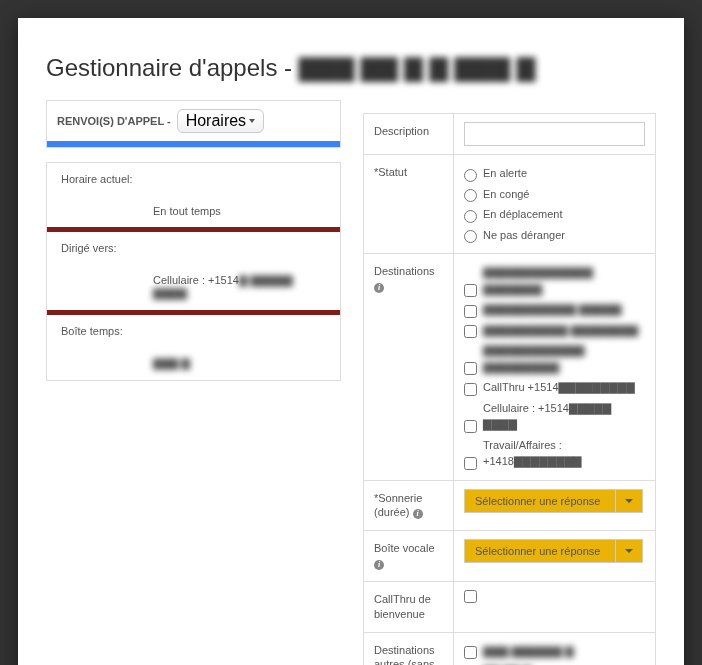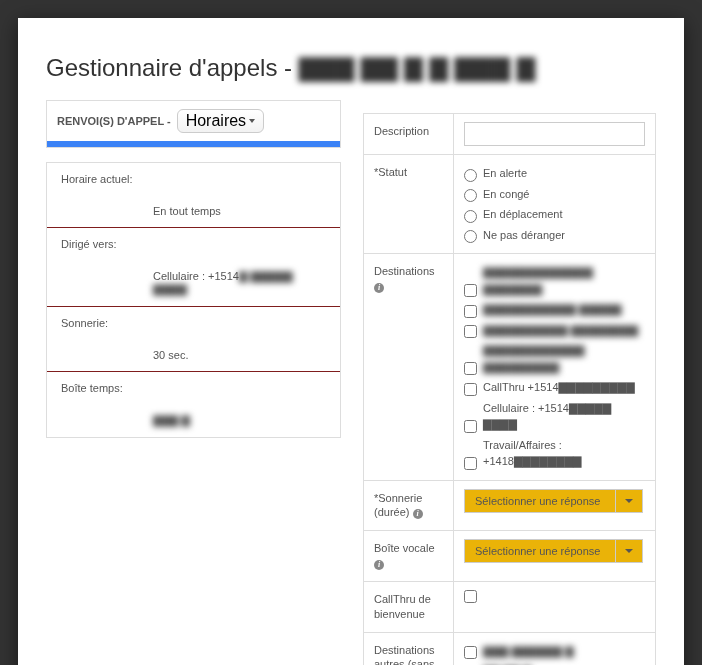--- a/index.html
+++ b/index.html
@@ -58,21 +58,21 @@
 }
 .btn-sm .caret {
   width: 0; height: 0;
   border-left: 3px solid transparent;
   border-right: 3px solid transparent;
   border-top: 4px solid #555;
 }
 .kv-row {
   display: flex;
   padding: 10px 14px;
-  border-top: 1px solid #7f1d1d;
+  border-top: 5px solid #7f1d1d;
   font-size: 11px;
 }
 .kv-row:first-child { border-top: none; }
 .kv-label { width: 92px; color: #555; }
 .kv-val { flex: 1; color: #555; margin-top: 32px; }
 
 .form-row {
   display: flex;
   border: 1px solid #ddd;
   border-top: none;
@@ -173,24 +173,20 @@
           <div class="kv-label">Horaire actuel:</div>
           <div class="kv-val">En tout temps</div>
         </div>
         <div class="kv-row">
           <div class="kv-label">Dirigé vers:</div>
           <div class="kv-val">
             <span>Cellulaire : +1514</span><span class="blur">▇ ▇▇▇▇▇  ▇▇▇▇</span>
           </div>
         </div>
         <div class="kv-row">
-          <div class="kv-label">Sonnerie:</div>
-          <div class="kv-val">30 sec.</div>
-        </div>
-        <div class="kv-row">
           <div class="kv-label">Boîte temps:</div>
           <div class="kv-val">
             <span class="blur">▇▇▇ ▇</span>
           </div>
         </div>
       </div>
     </div>
 
     <div class="right">
 

